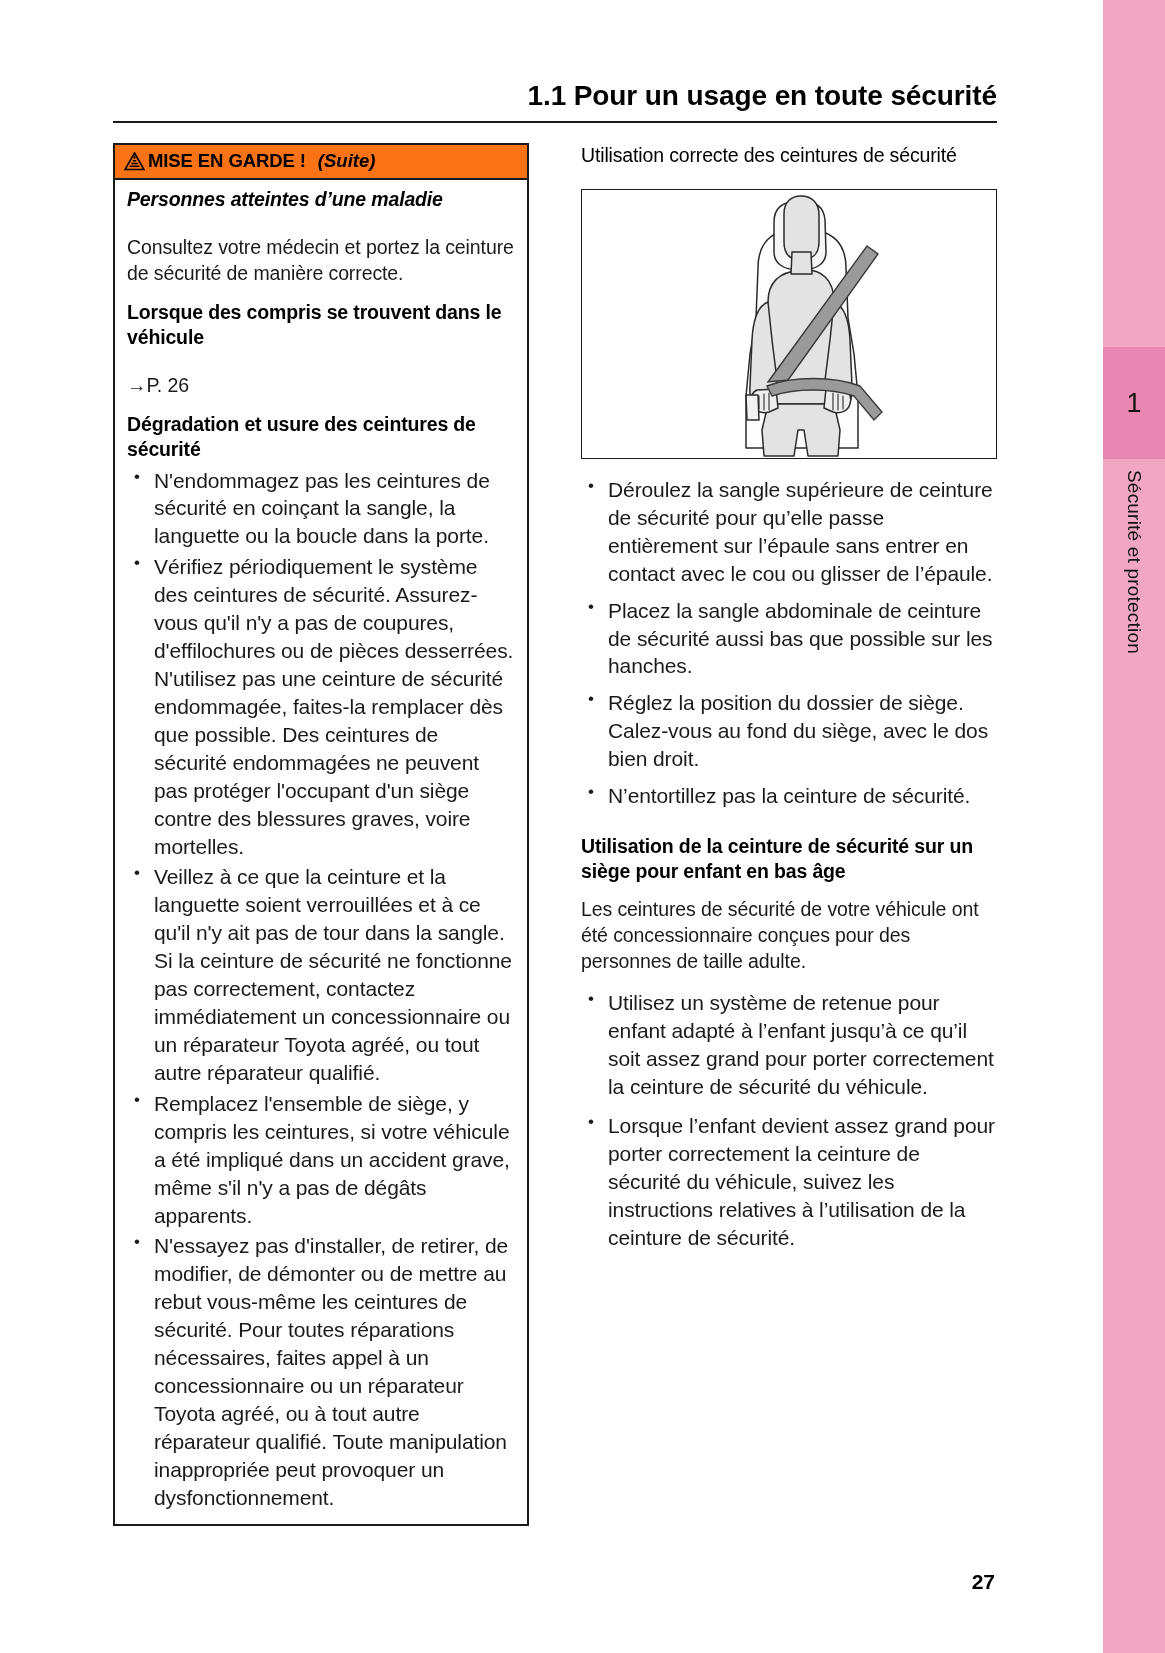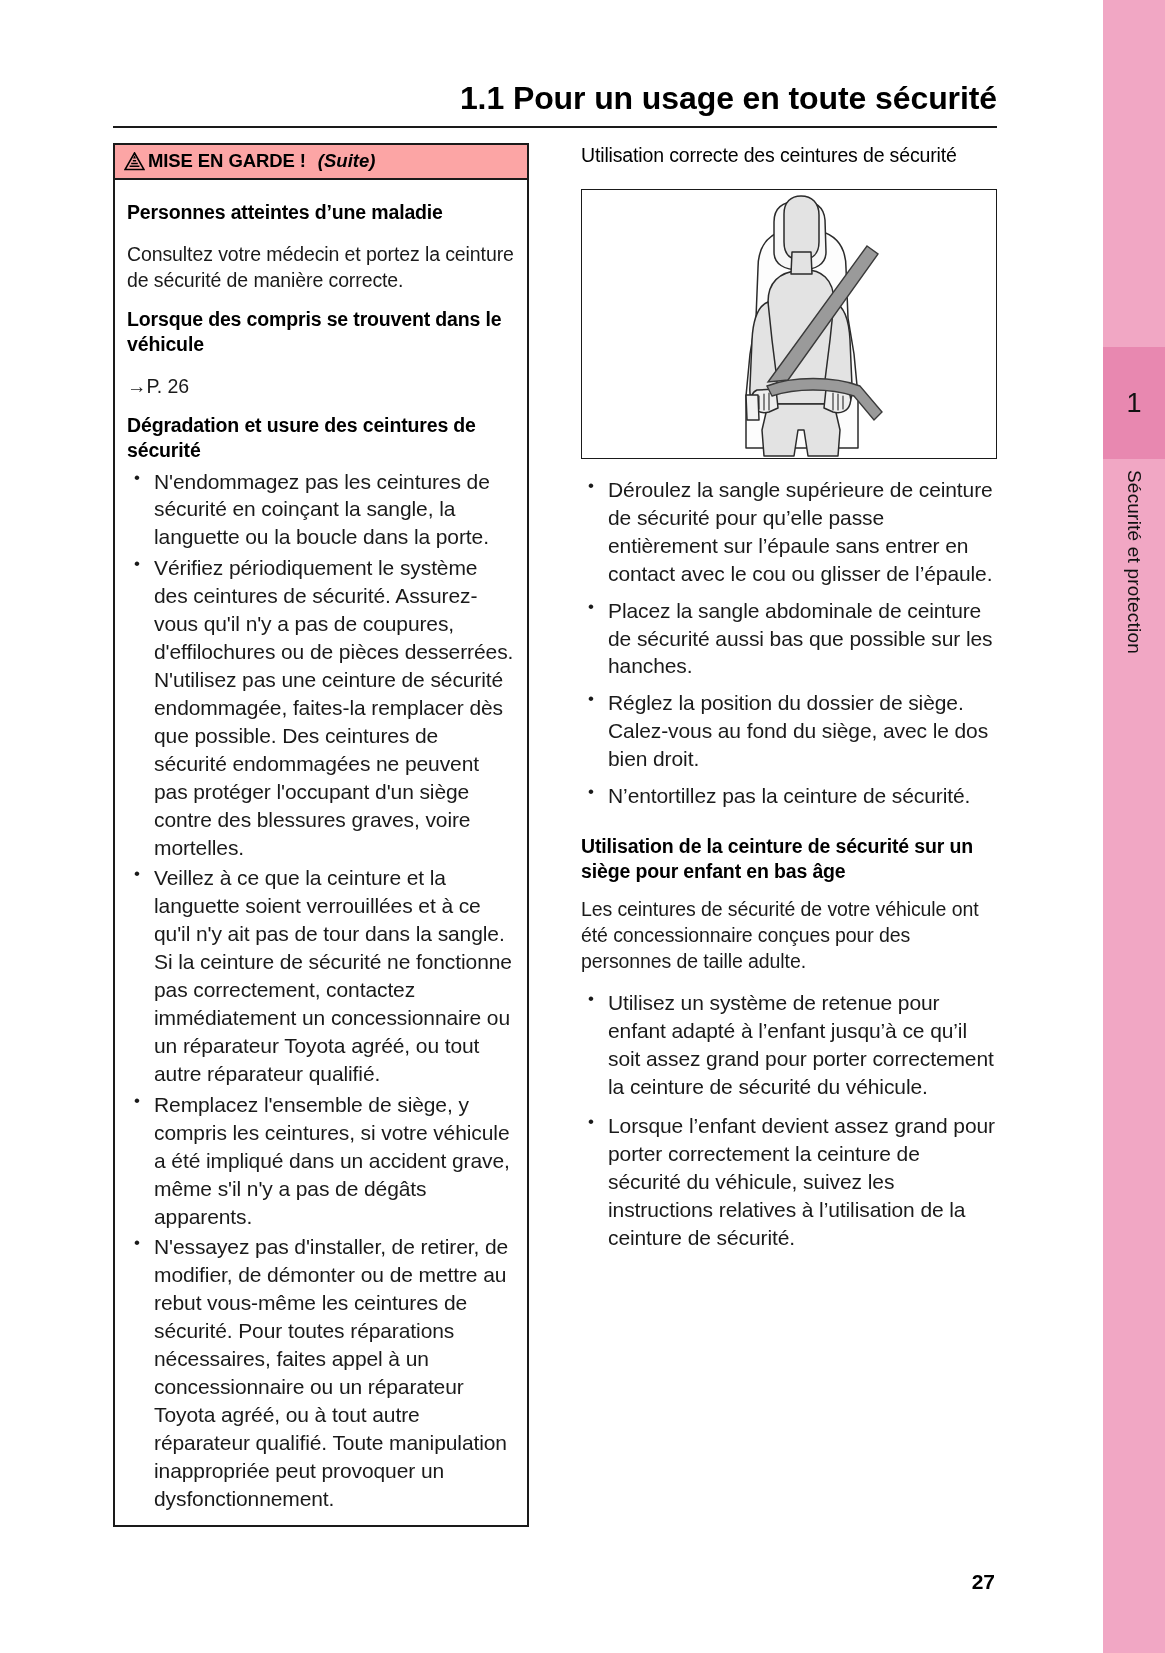--- a/index.html
+++ b/index.html
@@ -69,21 +69,21 @@
 
   
   #header {
     position: absolute;
     top: 80px;
     left: 113px;
     width: 884px;
   }
   #header-title {
     text-align: right;
-    font-size: 32px;
+    font-size: 28px;
     font-weight: bold;
     color: #000;
     letter-spacing: -0.1px;
     padding-bottom: 9px;
   }
   #header-rule {
     border-bottom: 2px solid #1a1a1a;
   }
 
   
@@ -96,21 +96,21 @@
     gap: 52px;
   }
   .column { width: 416px; }
 
   
   #warning-box {
     border: 2px solid #1a1a1a;
     background: #fff;
   }
   #warning-header {
-    background: #fca5a5;
+    background: #f97316;
     border-bottom: 2px solid #1a1a1a;
     padding: 5px 9px 6px 9px;
     display: flex;
     align-items: center;
     gap: 3px;
     white-space: nowrap;
   }
   #warning-icon { display: block; width: 21px; height: 19px; flex: 0 0 auto; }
   #warning-title {
     font-size: 18.5px;
@@ -129,28 +129,28 @@
 
   
   .sub-heading {
     font-size: 19.5px;
     font-weight: bold;
     color: #000;
     line-height: 1.28;
     margin-top: 13px;
     letter-spacing: -0.15px;
   }
-  .sub-heading:first-child { margin-top: 13px; }
+  .sub-heading:first-child { margin-top: 0; font-style: italic; }
 
   .para {
     font-size: 19.5px;
     font-weight: 400;
     color: #1a1a1a;
     line-height: 1.33;
-    margin-top: 17px;
+    margin-top: 23px;
     letter-spacing: -0.1px;
   }
 
   .bullets { margin-top: 5px; list-style: none; }
   .bullets li {
     position: relative;
     padding-left: 27px;
     font-size: 21px;
     line-height: 1.33;
     color: #1a1a1a;

